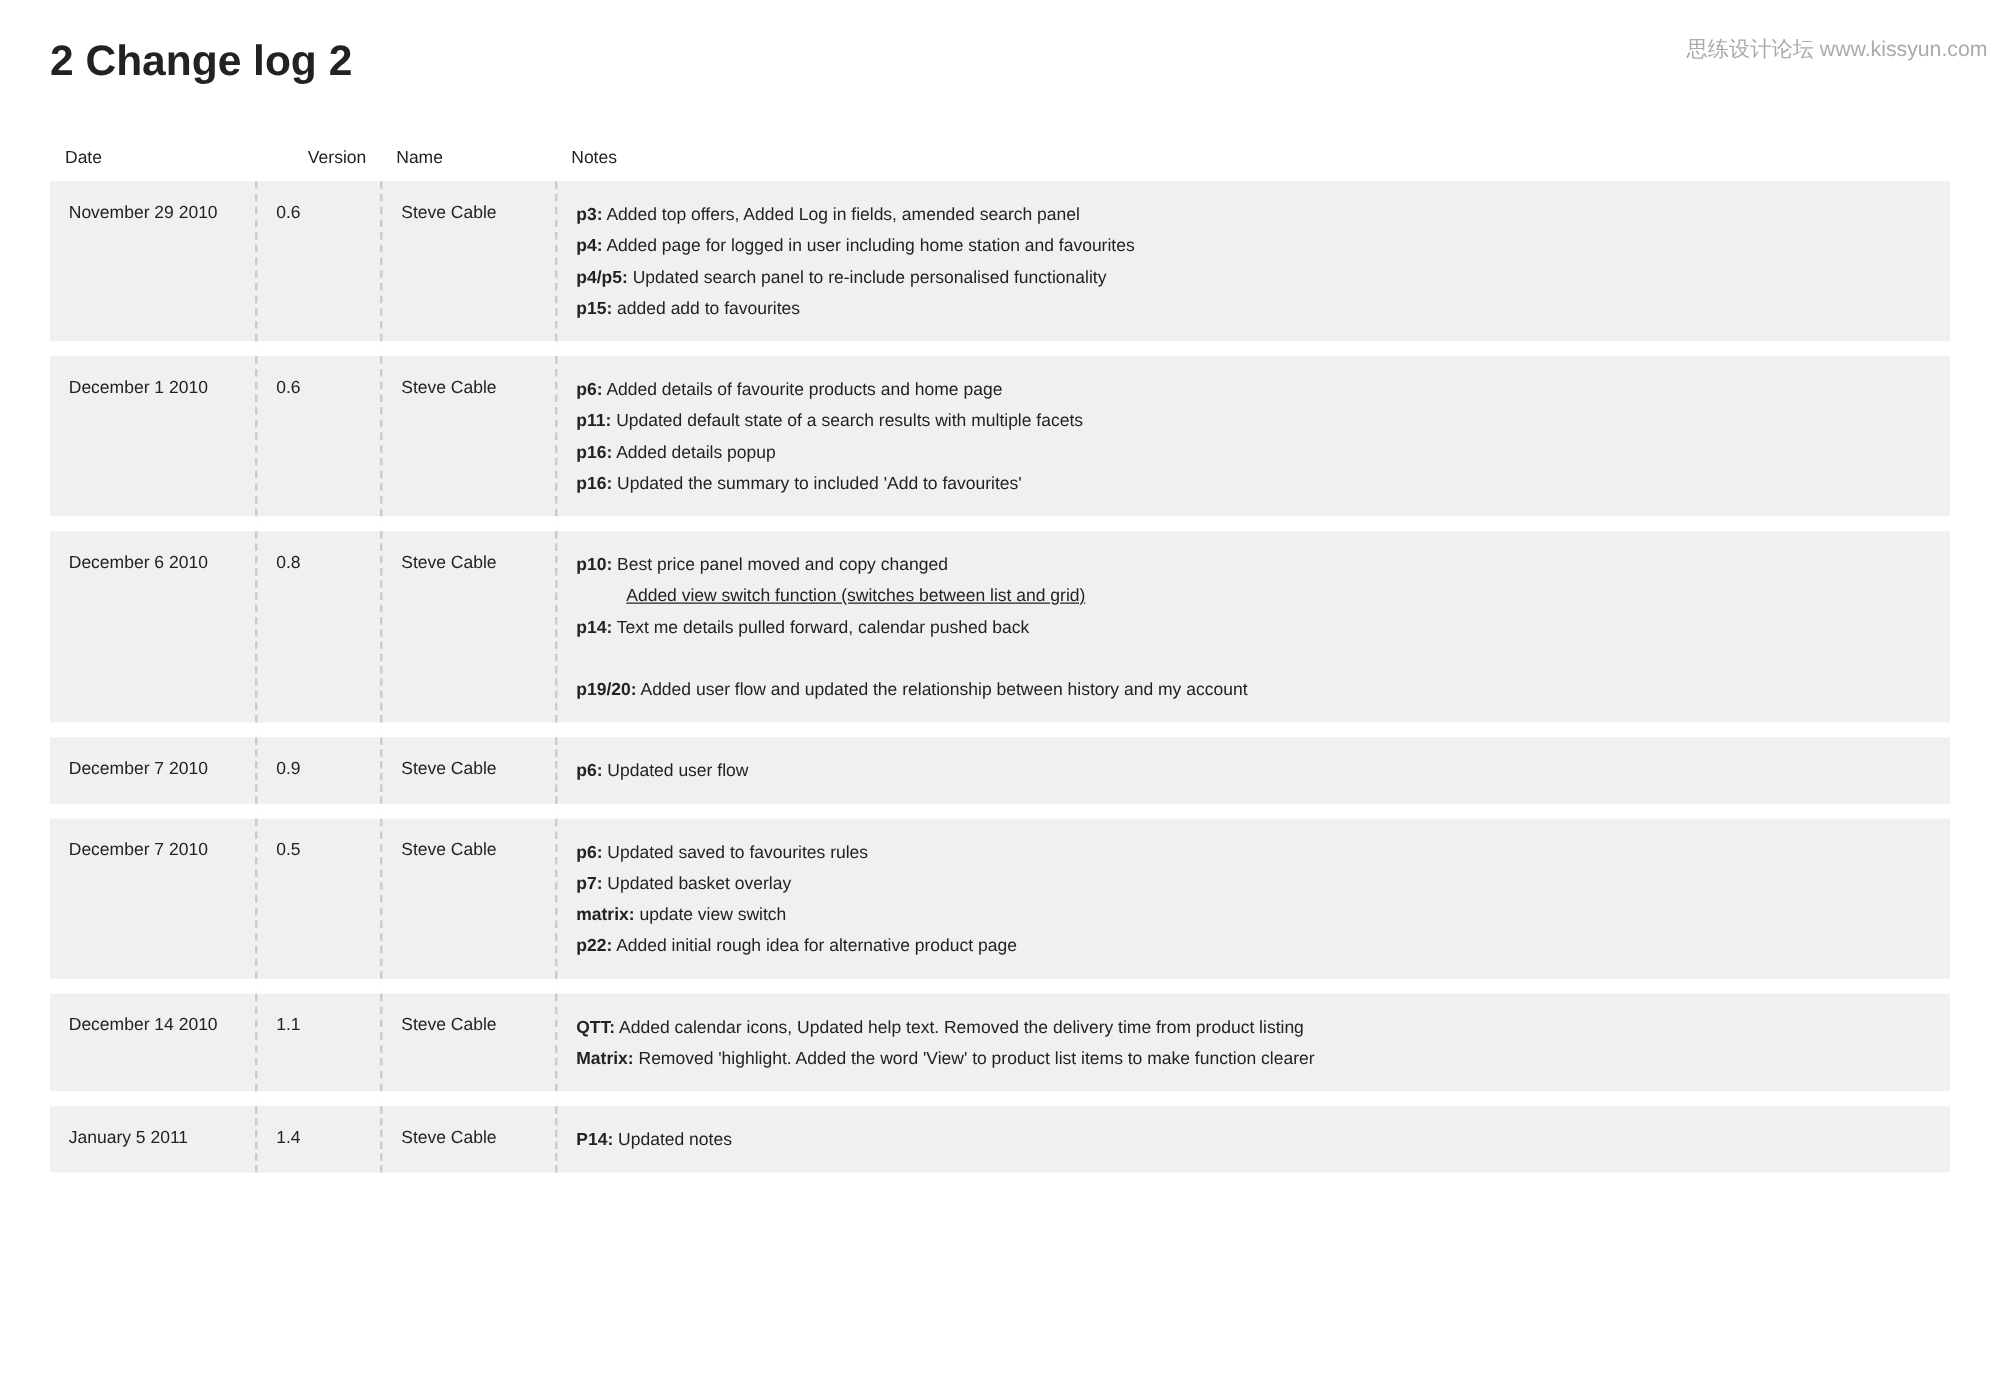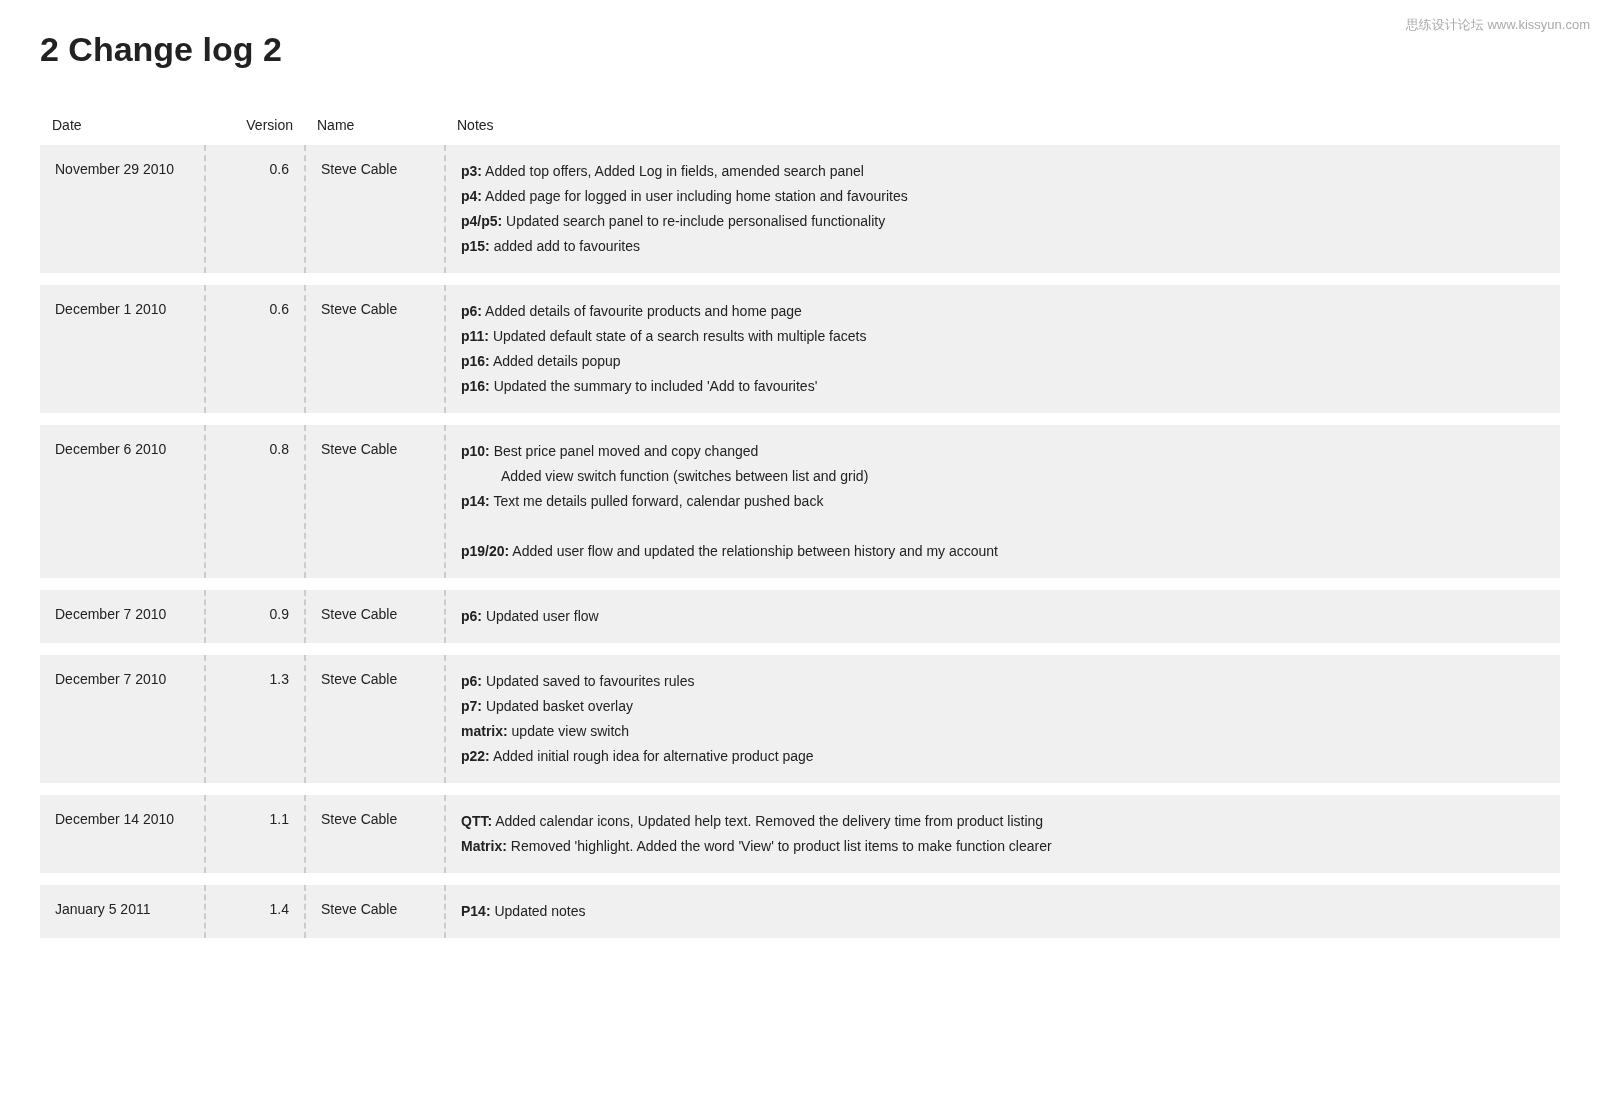--- a/index.html
+++ b/index.html
@@ -18,23 +18,23 @@
 
     .page-title {
       font-size: 34px;
       font-weight: bold;
       margin-bottom: 40px;
       color: #222;
     }
 
     .watermark {
       position: fixed;
-      top: 16px;
+      top: 28px;
       right: 10px;
-      font-size: 13px;
+      font-size: 17px;
       color: #aaa;
     }
 
     table {
       width: 100%;
       border-collapse: collapse;
       table-layout: fixed;
     }
 
     col.col-date    { width: 165px; }
@@ -71,21 +71,21 @@
       padding: 16px 15px;
       vertical-align: top;
       border-right: 2px dashed #ccc;
     }
 
     tbody td:last-child {
       border-right: none;
     }
 
     tbody td.td-version {
-      text-align: right;
+      text-align: left;
     }
 
     .notes-cell p {
       margin-bottom: 4px;
       line-height: 1.5;
     }
 
     .notes-cell p:last-child {
       margin-bottom: 0;
     }
@@ -156,21 +156,21 @@
         <td></td>
         <td></td>
         <td></td>
       </tr>
       <tr>
         <td>December 6 2010</td>
         <td class="td-version">0.8</td>
         <td>Steve Cable</td>
         <td class="notes-cell">
           <p><b>p10:</b> Best price panel moved and copy changed</p>
-          <p style="padding-left:40px;">Added view switch function (switches between list and grid)</p>
+          <p style="padding-left:40px;text-decoration:underline;">Added view switch function (switches between list and grid)</p>
           <p><b>p14:</b> Text me details pulled forward, calendar pushed back</p>
           <p>&nbsp;</p>
           <p><b>p19/20:</b> Added user flow and updated the relationship between history and my account</p>
         </td>
       </tr>
       <tr class="spacer-row">
         <td></td>
         <td></td>
         <td></td>
         <td></td>
@@ -184,21 +184,21 @@
         </td>
       </tr>
       <tr class="spacer-row">
         <td></td>
         <td></td>
         <td></td>
         <td></td>
       </tr>
       <tr>
         <td>December 7 2010</td>
-        <td class="td-version">1.3</td>
+        <td class="td-version">0.5</td>
         <td>Steve Cable</td>
         <td class="notes-cell">
           <p><b>p6:</b> Updated saved to favourites rules</p>
           <p><b>p7:</b> Updated basket overlay</p>
           <p><b>matrix:</b> update view switch</p>
           <p><b>p22:</b> Added initial rough idea for alternative product page</p>
         </td>
       </tr>
       <tr class="spacer-row">
         <td></td>

